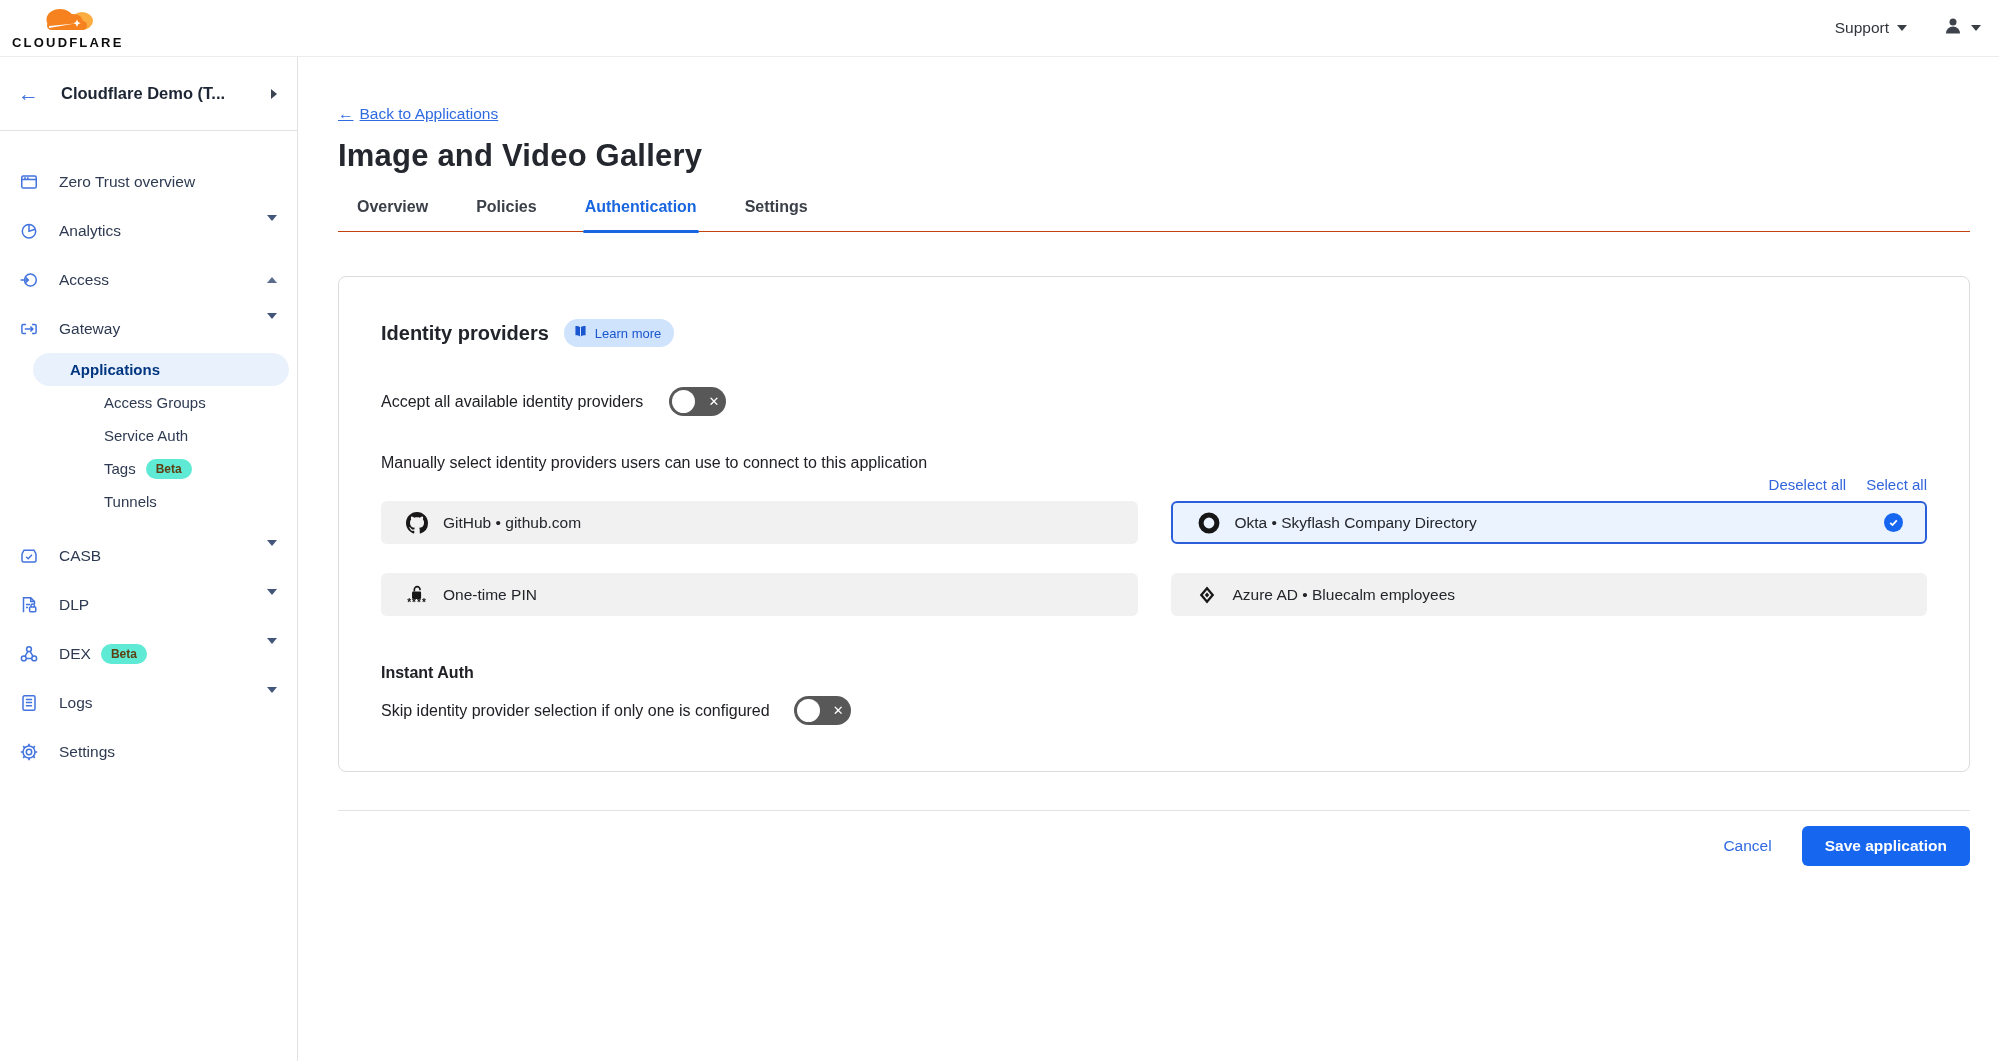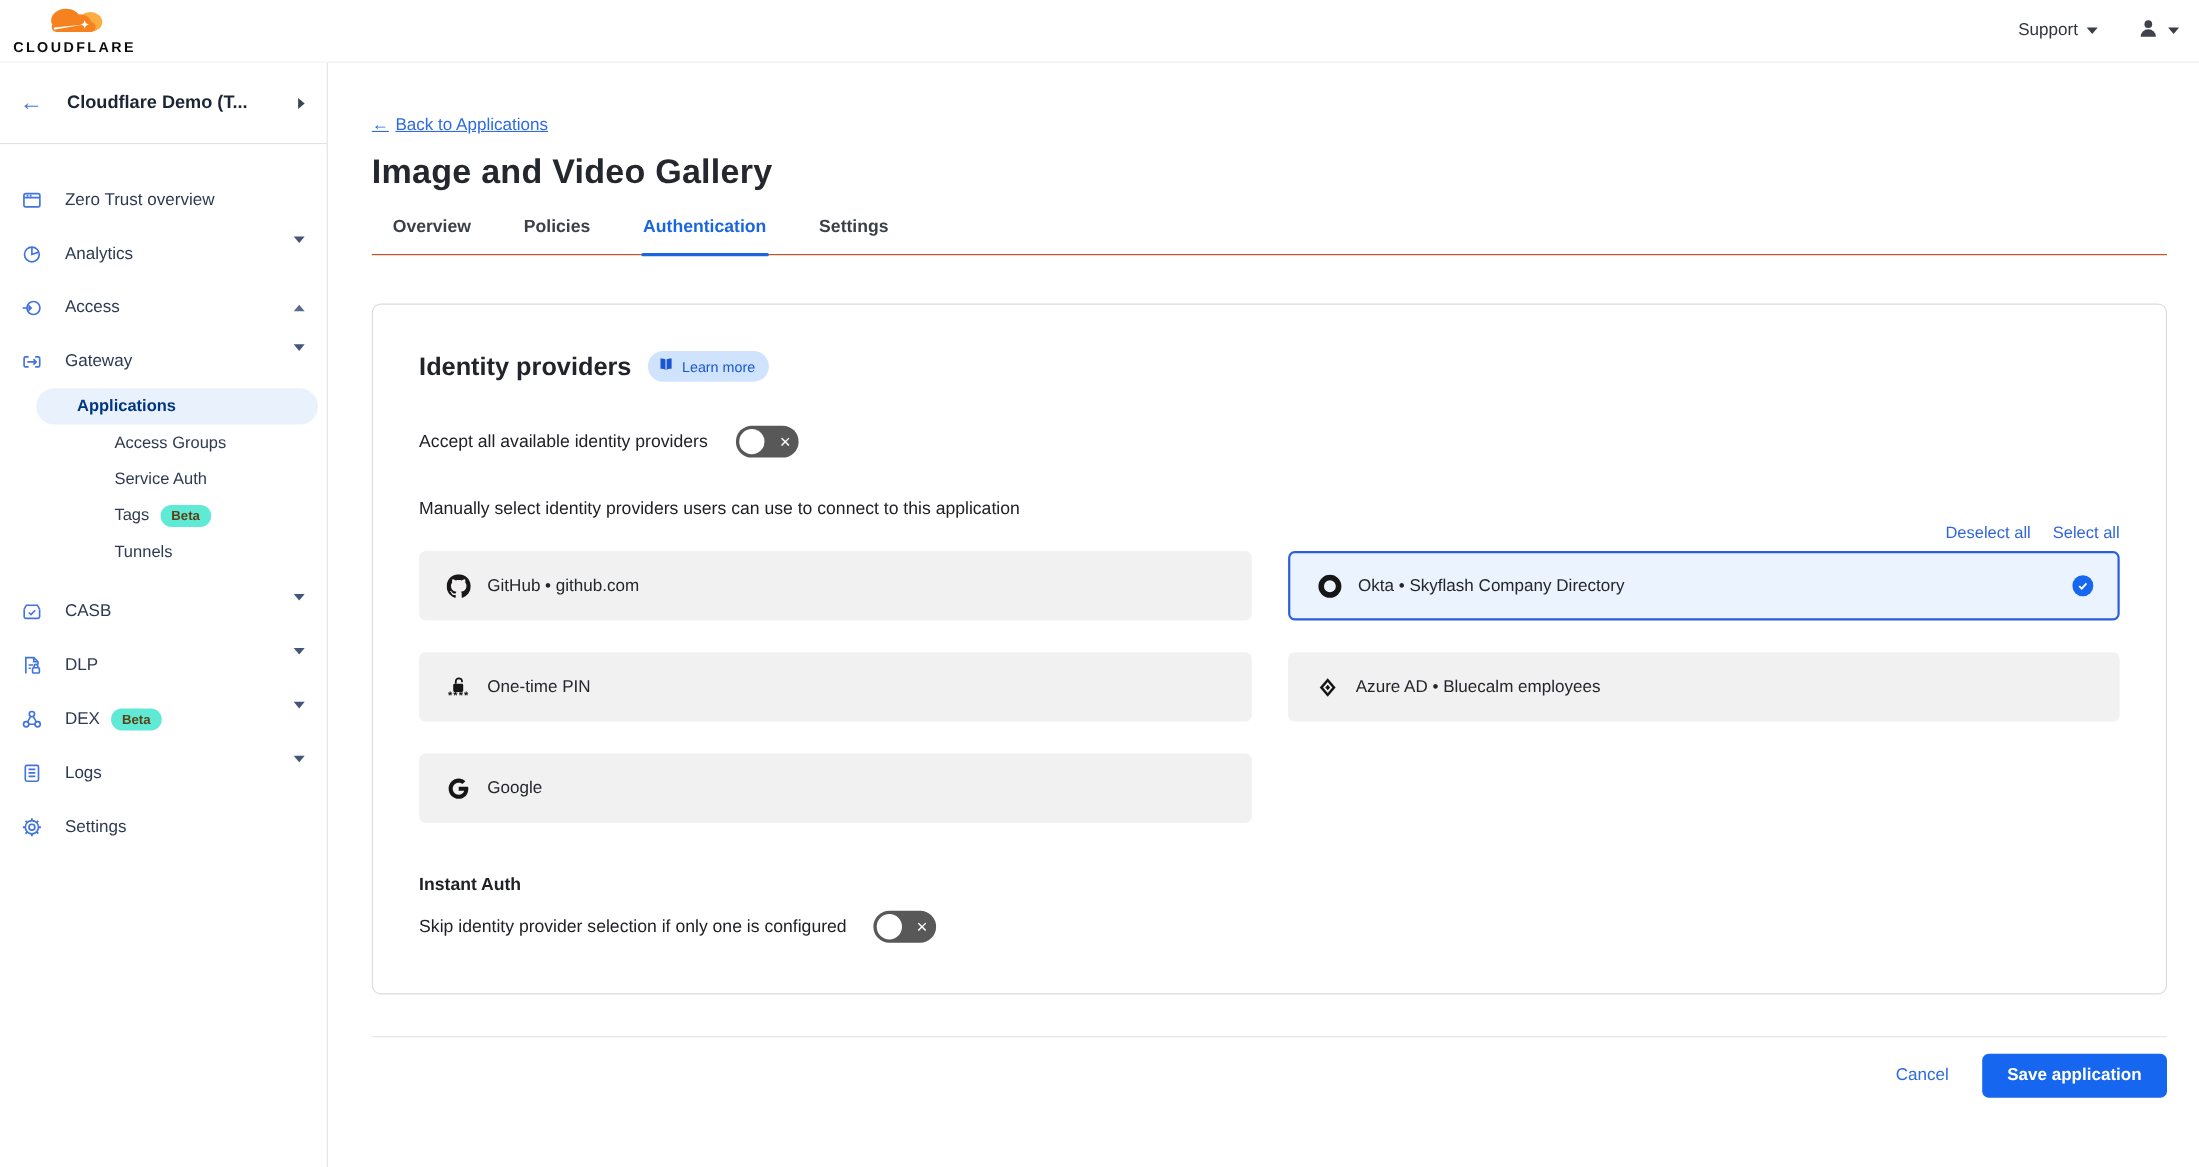--- a/index.html
+++ b/index.html
@@ -52,38 +52,38 @@
   .tabs { display:flex; gap:44px; margin-top:24px; border-bottom:1px solid #c2410c; padding-left:17px; }
   .tab { padding:0 2px 15px; font-size:16px; font-weight:bold; color:#3b4048; cursor:pointer; position:relative; }
   .tab.active { color:#1966e0; }
   .tab.active::after { content:""; position:absolute; left:0; right:0; bottom:-2px; height:3px;
     background:#1966e0; border-radius:2px; }
 
   
   .card { margin-top:44px; border:1px solid #dcdcdc; border-radius:8px; background:#fff;
     padding:42px 42px 46px; }
   .card-head { display:flex; align-items:center; gap:15px; }
-  .card-title { font-size:23px; font-weight:bold; color:#21252b; }
+  .card-title { font-size:20px; font-weight:bold; color:#21252b; }
   .learn-more { display:inline-flex; align-items:center; gap:7px; background:#cfe3fd;
     color:#1a56cf; font-size:13px; padding:5px 13px 5px 9px; border-radius:14px; cursor:pointer; }
 
   .toggle-row { display:flex; align-items:center; gap:26px; margin-top:40px; }
   .toggle-label { font-size:16px; color:#202126; }
   .toggle { display:flex; align-items:center; width:57px; height:29px; background:#585858;
     border:none; border-radius:15px; padding:3px 7px 3px 3px; cursor:pointer; justify-content:space-between; }
   .toggle .knob { width:23px; height:23px; background:#fff; border-radius:50%; }
   .toggle .x { color:#fff; font-size:13px; line-height:1; }
 
   .manual-text { margin-top:38px; font-size:16px; color:#202126; }
   .select-links { display:flex; justify-content:flex-end; gap:20px; margin-top:4px;
     font-size:15px; color:#3165dc; }
   .select-links span { cursor:pointer; }
 
   .tiles { margin-top:8px; display:grid; grid-template-columns:1fr 1fr; column-gap:33px; row-gap:29px; }
-  .tile { height:63px; background:#f1f1f1; border-radius:6px; display:flex; align-items:center;
+  .tile { height:43px; background:#f1f1f1; border-radius:6px; display:flex; align-items:center;
     gap:15px; padding:0 22px 0 25px; font-size:15.5px; color:#24262b; cursor:pointer; }
   .tile.selected { background:#ebf3ff; border:2px solid #2b5fd9; }
   .tile .check { margin-left:auto; width:19px; height:19px; border-radius:50%; background:#1766f0;
     display:flex; align-items:center; justify-content:center; flex-shrink:0; }
   .tile-icon { display:flex; align-items:center; justify-content:center; width:22px; flex-shrink:0;
     flex-direction:column; }
   .otp-stars { font-size:10px; font-weight:bold; letter-spacing:1px; color:#111; line-height:4px; margin-top:1px; }
 
   .instant-head { margin-top:48px; font-size:16px; font-weight:bold; color:#202126; }
   .instant-row { display:flex; align-items:center; gap:24px; margin-top:14px; }
@@ -366,28 +366,20 @@
           <span class="tile-icon">
             <svg width="20" height="22" viewBox="0 0 20 20">
               <path d="M10 1.5 L17.2 10 L10 18.5 L2.8 10 Z" fill="#161616"></path>
               <path d="M10 5 L14.2 10 L10 15 L5.8 10 Z" fill="#f1f1f1"></path>
               <path d="M10 7.4 L12.2 10 L10 12.6 L7.8 10 Z" fill="#161616"></path>
             </svg>
           </span>
           <span class="tile-label">Azure AD • Bluecalm employees</span>
         </div>
 
-        <div class="tile">
-          <span class="tile-icon">
-            <svg width="20" height="20" viewBox="0 0 48 48" fill="#161616">
-              <path d="M44.5 20H24v8.5h11.8C34.7 33.9 30.1 37 24 37c-7.2 0-13-5.8-13-13s5.8-13 13-13c3.1 0 5.9 1.1 8.1 2.9l6.4-6.4C34.6 4.1 29.6 2 24 2 11.8 2 2 11.8 2 24s9.8 22 22 22c11 0 21-8 21-22 0-1.3-.2-2.7-.5-4z"></path>
-            </svg>
-          </span>
-          <span class="tile-label">Google</span>
-        </div>
       </div>
 
       <h3 class="instant-head">Instant Auth</h3>
       <div class="instant-row">
         <span class="toggle-label">Skip identity provider selection if only one is configured</span>
         <button class="toggle" aria-checked="false">
           <span class="knob"></span>
           <span class="x">✕</span>
         </button>
       </div>

